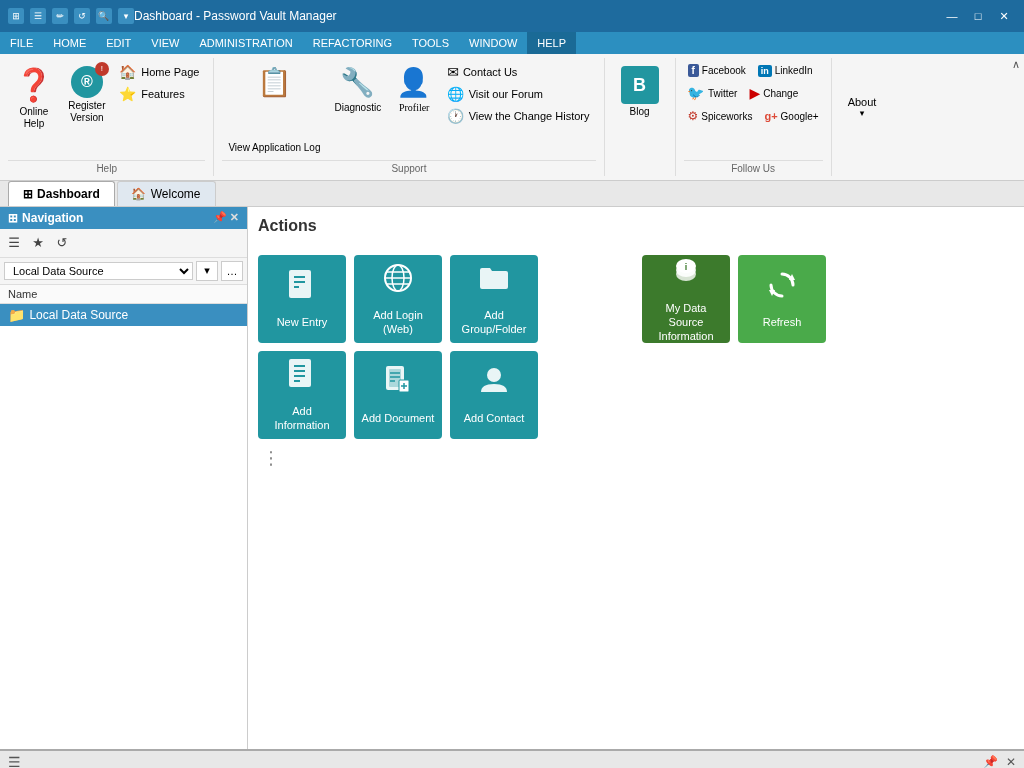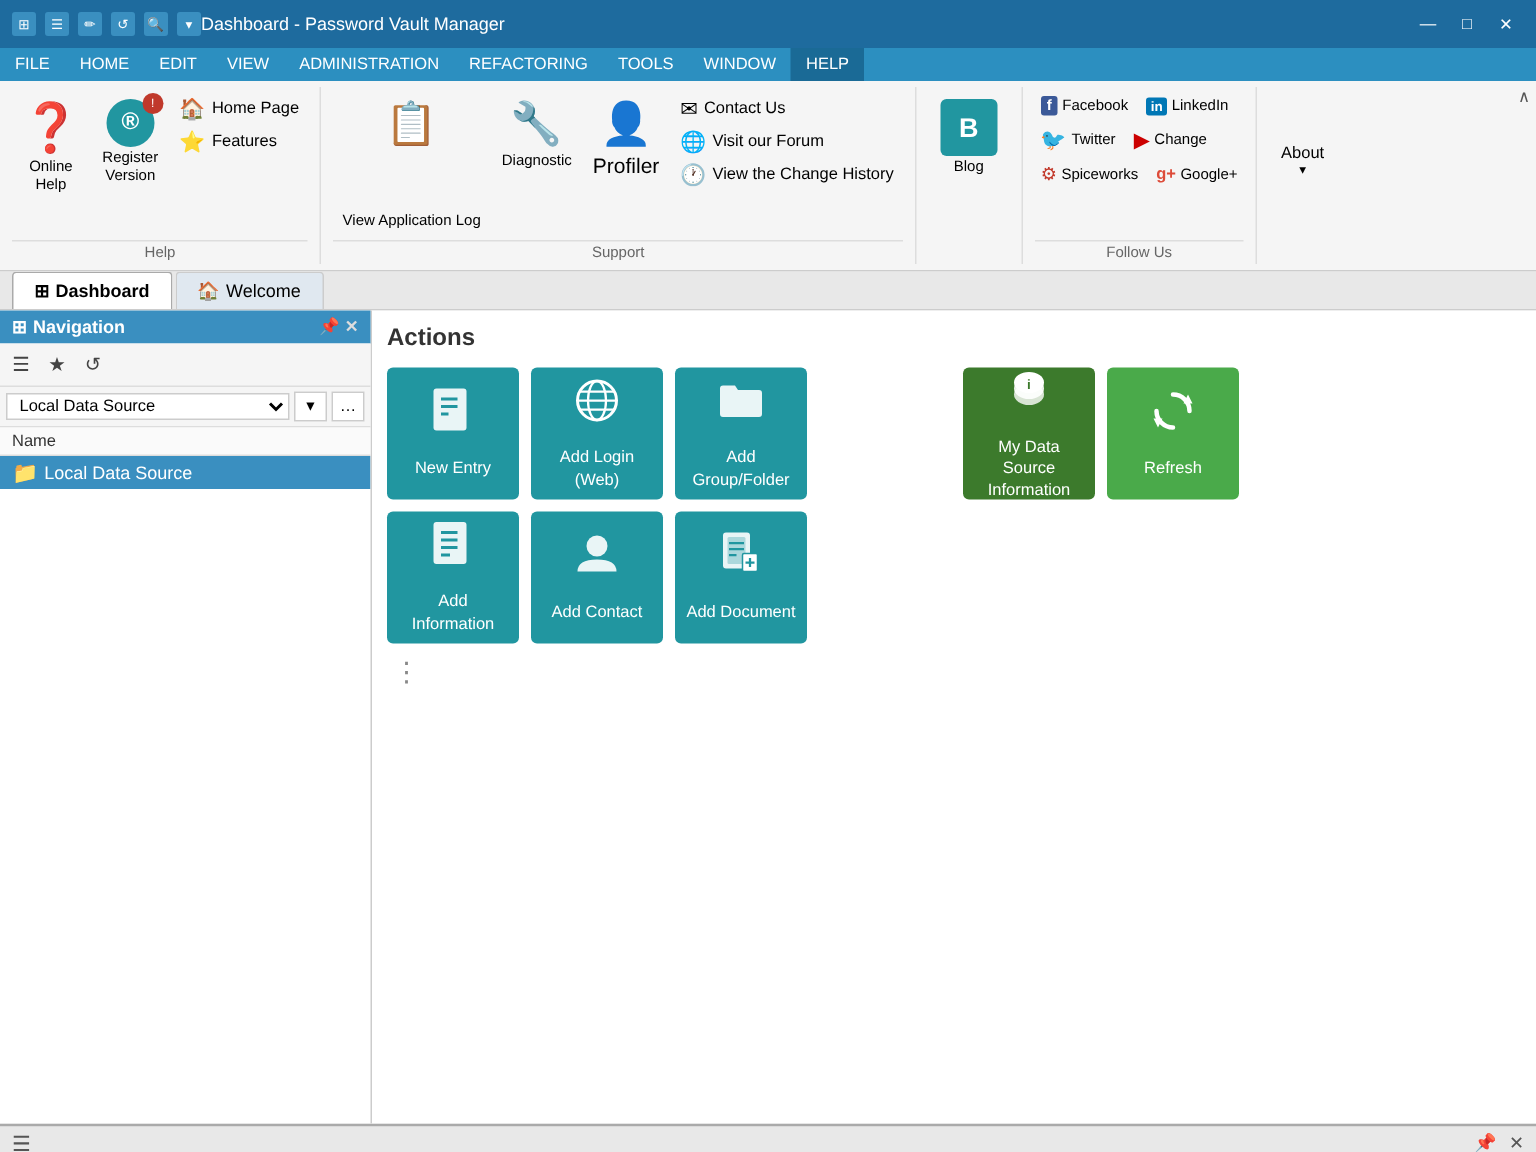--- a/index.html
+++ b/index.html
@@ -207,21 +207,21 @@
     }
     .content-inner {
       flex: 1;
       padding: 10px;
       overflow-y: auto;
     }
     .actions-title {
       font-size: 16px;
       font-weight: bold;
       color: #333;
-      margin-bottom: 10px;
+      margin-bottom: 20px;
     }
     .action-buttons-row {
       display: flex;
       gap: 8px;
       margin-bottom: 8px;
       flex-wrap: wrap;
     }
     .action-btn {
       width: 88px;
       height: 88px;
@@ -352,21 +352,21 @@
       <div class="ribbon-btn-large">
         <div class="icon" style="font-size:28px;">📋</div>
         <span style="font-size:10px;margin-top:40px;">View Application Log</span>
       </div>
       <div class="ribbon-btn-large">
         <div class="icon" style="font-size:28px;">🔧</div>
         <span style="font-size:10px;">Diagnostic</span>
       </div>
       <div class="ribbon-btn-large">
         <div class="icon" style="font-size:28px;">👤</div>
-        <span style="font-size:14px;">Profiler</span>
+        <span style="font-size:10px;font-family:Liberation Serif, serif;">Profiler</span>
       </div>
       <div class="ribbon-col">
         <div class="ribbon-btn-small">
           <span class="icon">✉</span>
           <span>Contact Us</span>
         </div>
         <div class="ribbon-btn-small">
           <span class="icon">🌐</span>
           <span>Visit our Forum</span>
         </div>
@@ -557,47 +557,47 @@
           <div class="btn-icon">
             <svg width="34" height="34" viewBox="0 0 34 34">
                 <rect x="4" y="2" width="22" height="28" rx="2" fill="white" opacity="0.9"></rect>
                 <line x1="9" y1="9" x2="20" y2="9" stroke="#2196a0" stroke-width="2"></line>
                 <line x1="9" y1="14" x2="20" y2="14" stroke="#2196a0" stroke-width="2"></line>
                 <line x1="9" y1="19" x2="20" y2="19" stroke="#2196a0" stroke-width="2"></line>
                 <line x1="9" y1="24" x2="15" y2="24" stroke="#2196a0" stroke-width="2"></line>
               </svg>
           </div>
           <span>Add<br>Information</span>
-        </div>
-
-        <div class="action-btn action-btn-blue">
-          <div class="btn-icon">
-            <svg width="34" height="34" viewBox="0 0 34 34">
-                <circle cx="17" cy="11" r="7" fill="white" opacity="0.9"></circle>
-                <path d="M4 28 Q4 20 17 20 Q30 20 30 28" fill="white" opacity="0.9"></path>
-              </svg>
-          </div>
-          <span>Add Contact</span>
         </div>
 
         <div class="action-btn action-btn-blue">
           <div class="btn-icon">
             <svg width="34" height="34" viewBox="0 0 34 34">
                 <rect x="5" y="2" width="18" height="24" rx="2" fill="white" opacity="0.9"></rect>
                 <rect x="8" y="5" width="12" height="18" rx="1" fill="#2196a0" opacity="0.3"></rect>
                 <line x1="9" y1="9" x2="19" y2="9" stroke="#2196a0" stroke-width="1.5"></line>
                 <line x1="9" y1="13" x2="19" y2="13" stroke="#2196a0" stroke-width="1.5"></line>
                 <line x1="9" y1="17" x2="14" y2="17" stroke="#2196a0" stroke-width="1.5"></line>
                 <rect x="18" y="16" width="10" height="12" rx="1" fill="white" stroke="#2196a0" stroke-width="1"></rect>
                 <line x1="23" y1="19" x2="23" y2="25" stroke="#2196a0" stroke-width="1.5"></line>
                 <line x1="20" y1="22" x2="26" y2="22" stroke="#2196a0" stroke-width="1.5"></line>
               </svg>
           </div>
           <span>Add Document</span>
         </div>
+
+        <div class="action-btn action-btn-blue">
+          <div class="btn-icon">
+            <svg width="34" height="34" viewBox="0 0 34 34">
+                <circle cx="17" cy="11" r="7" fill="white" opacity="0.9"></circle>
+                <path d="M4 28 Q4 20 17 20 Q30 20 30 28" fill="white" opacity="0.9"></path>
+              </svg>
+          </div>
+          <span>Add Contact</span>
+        </div>
       </div>
 
       <div style="margin-top: 8px;">
         <span class="dots-icon">⋮</span>
       </div>
     </div>
   </div>
 </div>
 
 <div class="bottom-panel">

